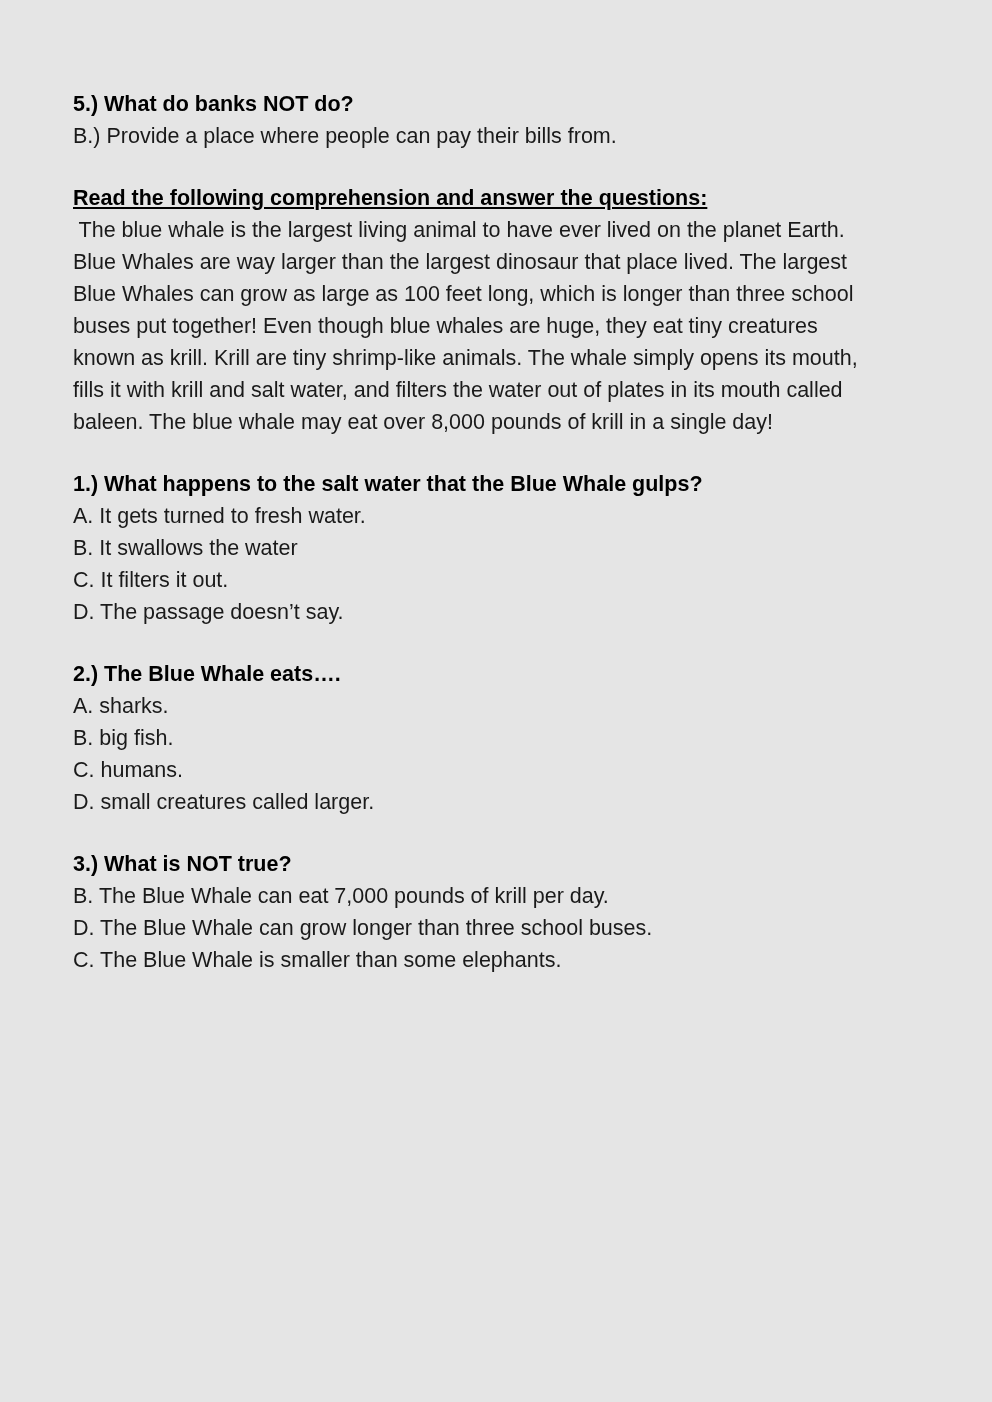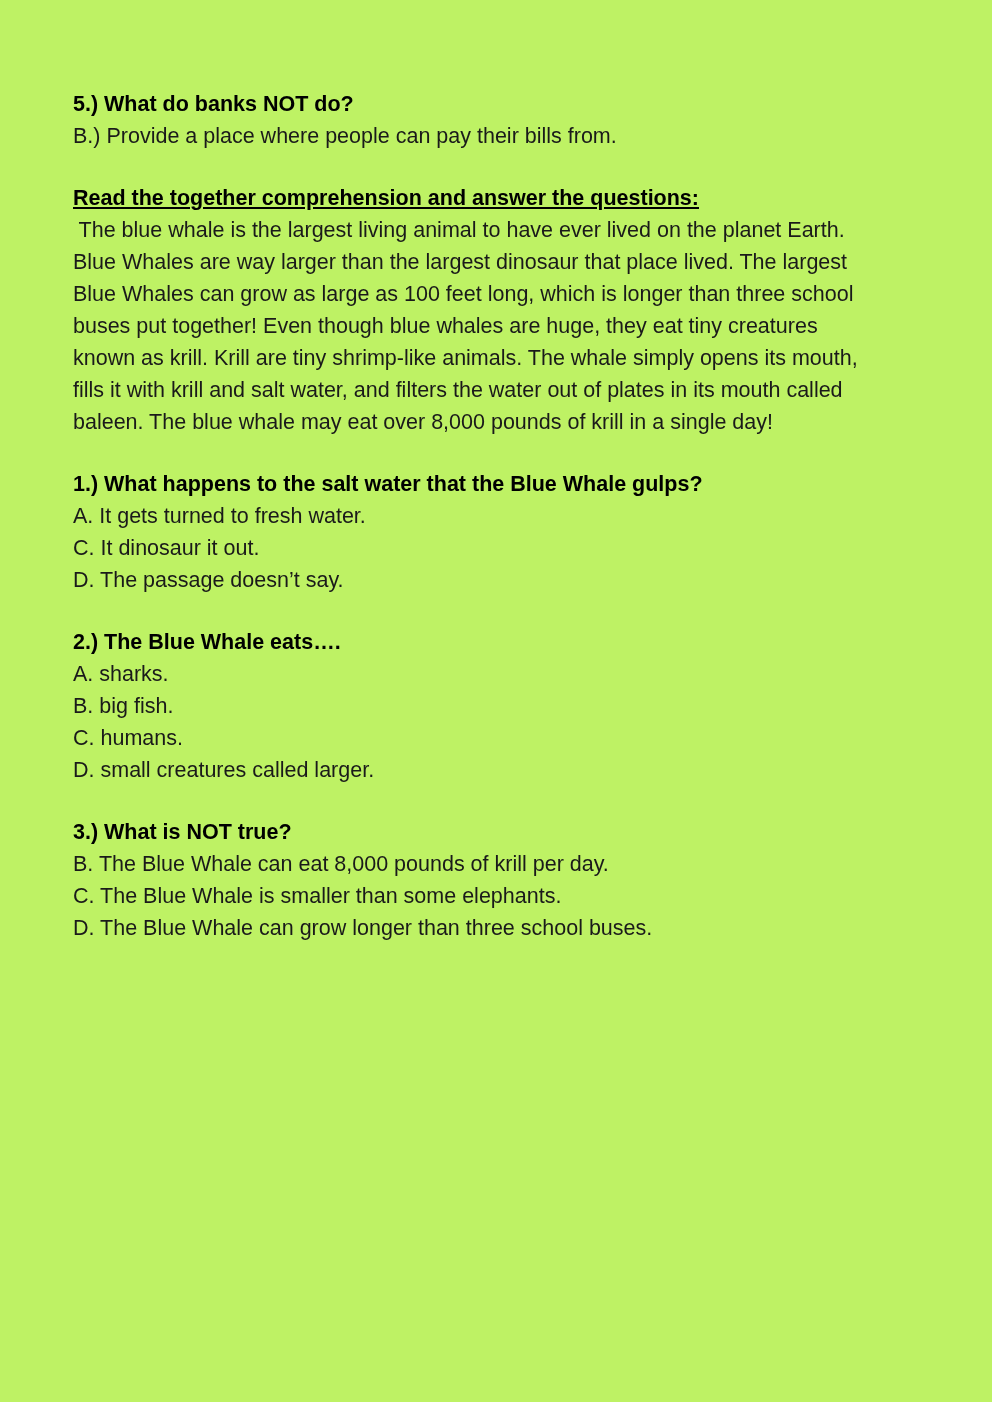--- a/index.html
+++ b/index.html
@@ -4,21 +4,21 @@
 <style>
   html, body {
     margin: 0;
     padding: 0;
     background: #ffffff;
   }
   .page {
     position: relative;
     width: 992px;
     height: 1402px;
-    background: #bef264;
+    background: #e5e5e5;
     box-sizing: border-box;
     padding: 88px 44px 0 73px;
     font-family: "Liberation Sans", sans-serif;
     font-size: 21.5px;
     line-height: 32px;
     color: #1a1a1a;
     overflow: hidden;
   }
   .line {
     white-space: pre;
@@ -43,51 +43,52 @@
 <div class="page">
 
   <div>
     <div class="line q-heading">5.) What do banks NOT do?</div>
     <div class="line">B.) Provide a place where people can pay their bills from.</div>
   </div>
 
   <div class="spacer"></div>
 
   <div>
-    <div class="line passage-heading">Read the together comprehension and answer the questions:</div>
+    <div class="line passage-heading">Read the following comprehension and answer the questions:</div>
     <div class="line"> The blue whale is the largest living animal to have ever lived on the planet Earth.</div>
     <div class="line">Blue Whales are way larger than the largest dinosaur that place lived. The largest</div>
     <div class="line">Blue Whales can grow as large as 100 feet long, which is longer than three school</div>
     <div class="line">buses put together! Even though blue whales are huge, they eat tiny creatures</div>
     <div class="line">known as krill. Krill are tiny shrimp-like animals. The whale simply opens its mouth,</div>
     <div class="line">fills it with krill and salt water, and filters the water out of plates in its mouth called</div>
     <div class="line">baleen. The blue whale may eat over 8,000 pounds of krill in a single day!</div>
   </div>
 
   <div class="spacer"></div>
 
   <div>
     <div class="line q-heading">1.) What happens to the salt water that the Blue Whale gulps?</div>
     <div class="line">A. It gets turned to fresh water.</div>
-    <div class="line">C. It dinosaur it out.</div>
+    <div class="line">B. It swallows the water</div>
+    <div class="line">C. It filters it out.</div>
     <div class="line">D. The passage doesn’t say.</div>
   </div>
 
   <div class="spacer"></div>
 
   <div>
     <div class="line q-heading">2.) The Blue Whale eats….</div>
     <div class="line">A. sharks.</div>
     <div class="line">B. big fish.</div>
     <div class="line">C. humans.</div>
     <div class="line">D. small creatures called larger.</div>
   </div>
 
   <div class="spacer"></div>
 
   <div>
     <div class="line q-heading">3.) What is NOT true?</div>
-    <div class="line">B. The Blue Whale can eat 8,000 pounds of krill per day.</div>
+    <div class="line">B. The Blue Whale can eat 7,000 pounds of krill per day.</div>
+    <div class="line">D. The Blue Whale can grow longer than three school buses.</div>
     <div class="line">C. The Blue Whale is smaller than some elephants.</div>
-    <div class="line">D. The Blue Whale can grow longer than three school buses.</div>
   </div>
 
 </div>
 
 </body></html>

